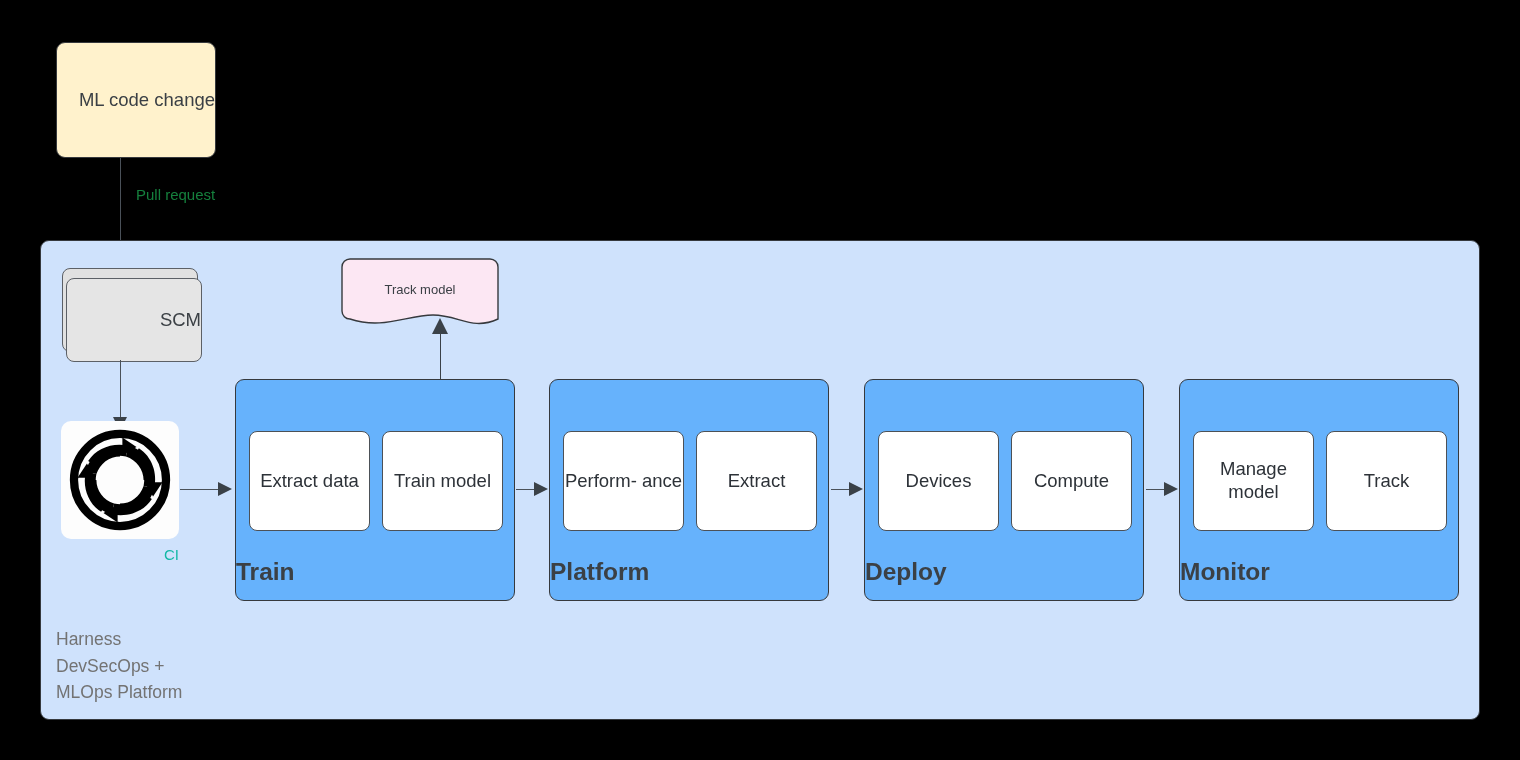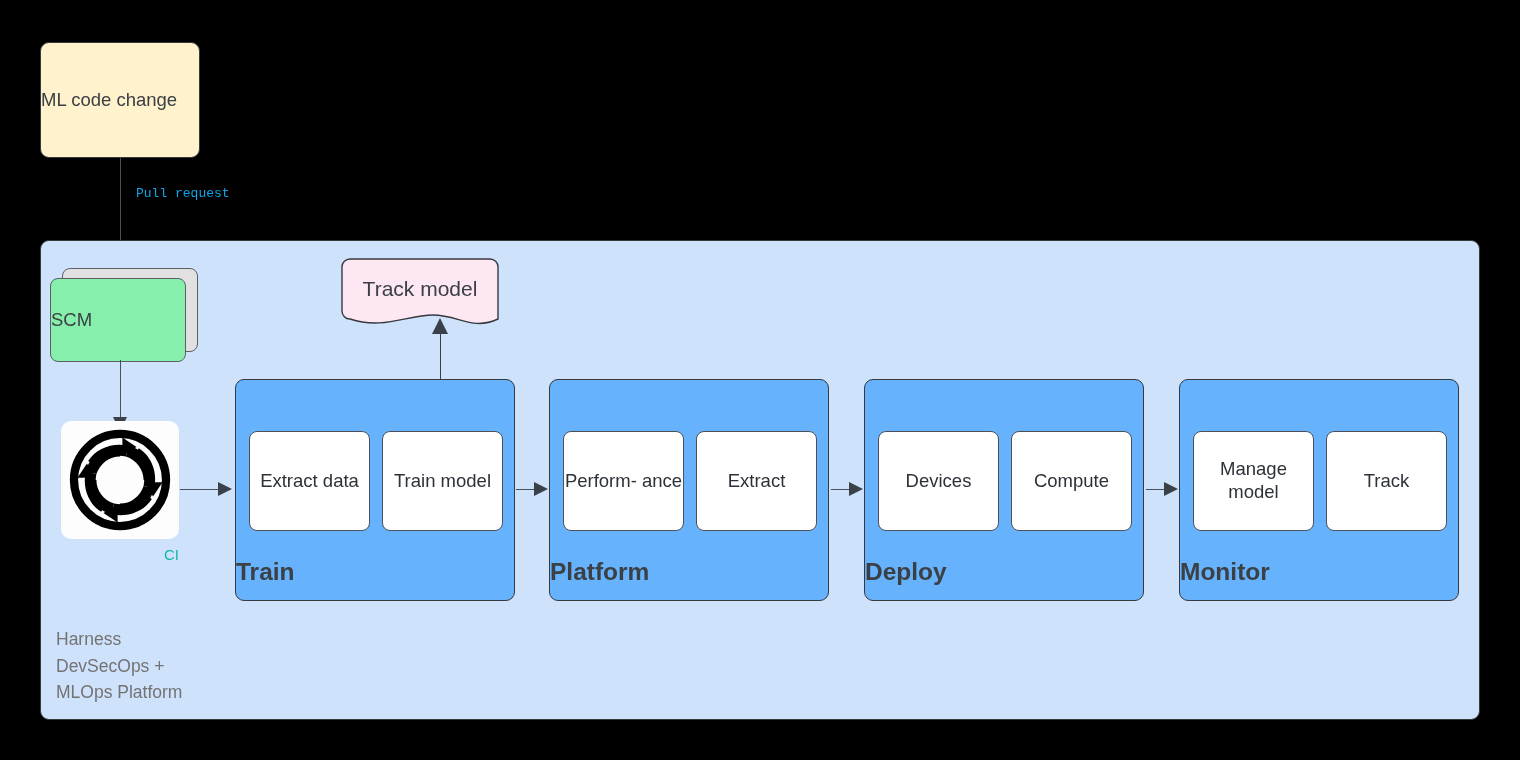--- a/index.html
+++ b/index.html
@@ -15,23 +15,24 @@
     font-family: "Liberation Sans", sans-serif;
     -webkit-font-smoothing: antialiased;
   }
 
   
   .node { position: absolute; box-sizing: border-box; }
 
   .center-text {
     display: flex;
     align-items: center;
-    justify-content: flex-start;
+    justify-content: flex-end;
     text-align: center;
     line-height: 1.22;
+    margin-left: 16px;
   }
 
   
   #ml-code-change {
     left: 40px; top: 42px;
     width: 160px; height: 116px;
     background: #fff2cc;
     border: 1px solid #36393d;
     border-radius: 9px;
     color: #3b4045;
@@ -46,24 +47,23 @@
   }
   #pull-request-arrowhead {
     left: 113px; top: 253px;
     width: 0; height: 0;
     border-left: 7.5px solid transparent;
     border-right: 7.5px solid transparent;
     border-top: 14px solid #3a4148;
   }
   #pull-request-label {
     left: 136px; top: 186px;
-    color: #0ea5e9;
-    font-size: 13px;
+    color: #15803d;
+    font-size: 15px;
     white-space: nowrap;
-    font-family: Liberation Mono, monospace;
   }
 
   
   #platform-container {
     left: 40px; top: 240px;
     width: 1440px; height: 480px;
     background: #cfe2fc;
     border: 1px solid #36393d;
     border-radius: 9px;
   }
@@ -82,21 +82,21 @@
     left: 12px; top: 0;
     width: 134px; height: 82px;
     background: #e1e1e1;
     border: 1px solid #5c6066;
     border-radius: 8px;
   }
   #scm-card-front {
     position: absolute;
     left: 0; top: 10px;
     width: 134px; height: 82px;
-    background: #86efac;
+    background: #e5e5e5;
     border: 1px solid #5c6066;
     border-radius: 8px;
     color: #3b4045;
     font-size: 18.5px;
   }
 
   
   #scm-ci-line {
     left: 120px; top: 360px;
     width: 1px; height: 62px;
@@ -145,21 +145,21 @@
     left: 341px; top: 258px;
     width: 158px; height: 72px;
   }
   #track-model-note svg { display: block; position: absolute; left:0; top:0; }
   #track-model-label {
     position: absolute;
     left: 0; top: 0;
     width: 158px; height: 62px;
     display: flex; align-items: center; justify-content: center;
     color: #3b4045;
-    font-size: 21px;
+    font-size: 13px;
   }
 
   
   #track-model-line {
     left: 440px; top: 330px;
     width: 1px; height: 52px;
     background: #3a4148;
   }
   #track-model-arrowhead {
     left: 432px; top: 318px;

